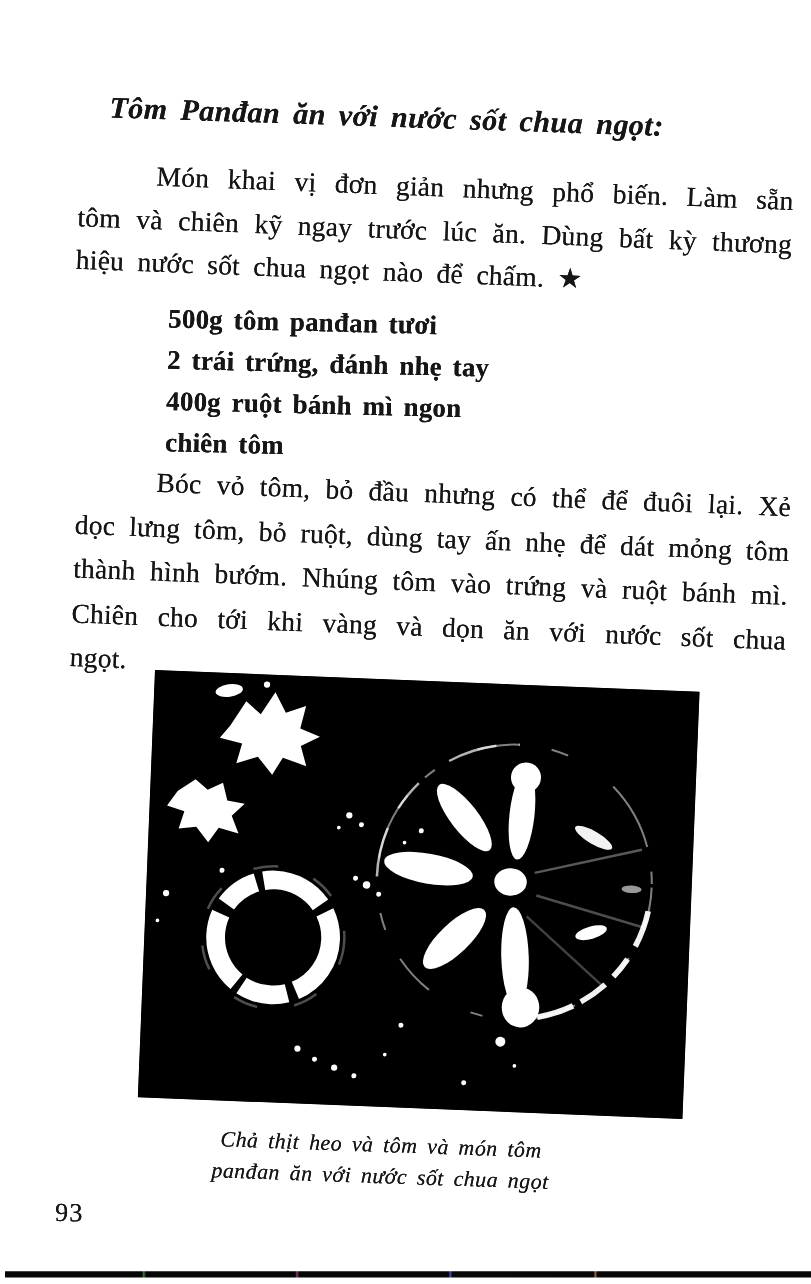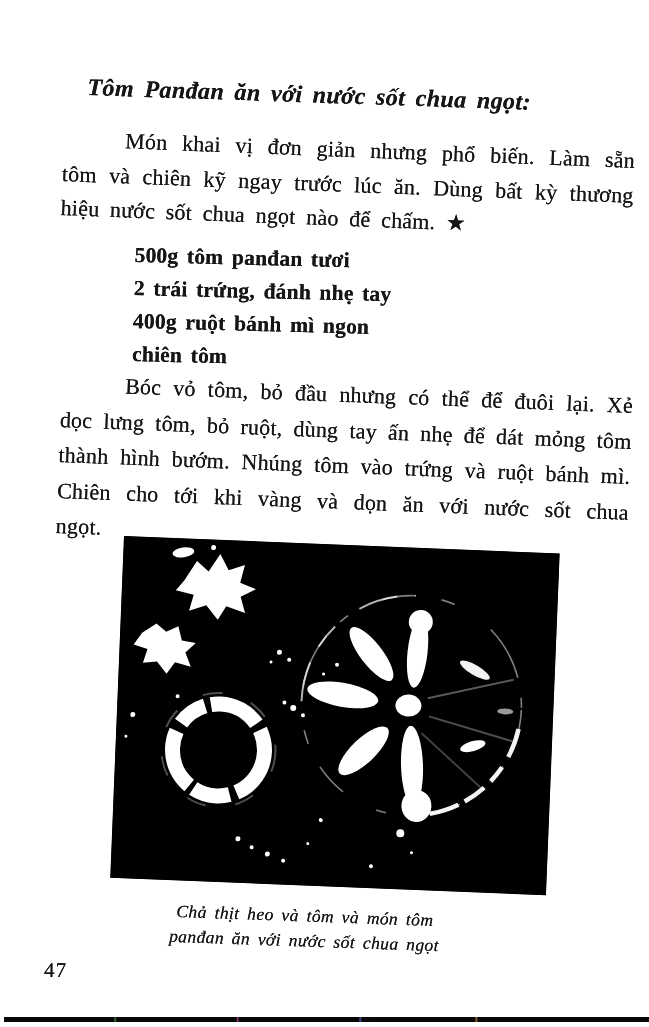--- a/index.html
+++ b/index.html
@@ -143,17 +143,17 @@
         <circle cx="218" cy="120" r="2"></circle>
       </g>
     </svg>
   </figure>
 
   <div class="caption txt">
     <div>Chả thịt heo và tôm và món tôm</div>
     <div>panđan ăn với nước sốt chua ngọt</div>
   </div>
 
-  <div class="pagenum txt">47</div>
+  <div class="pagenum txt">93</div>
 
   <div class="scan-strip"></div>
 
 </div>
 
 </body></html>

